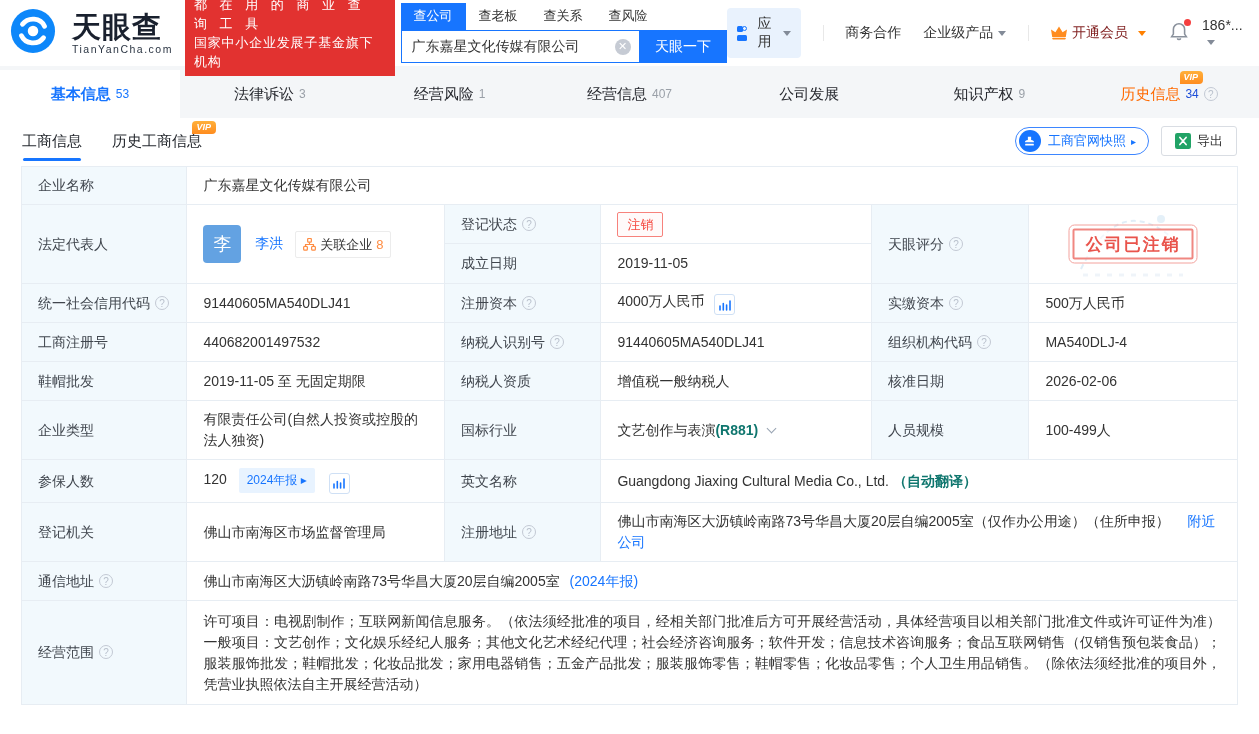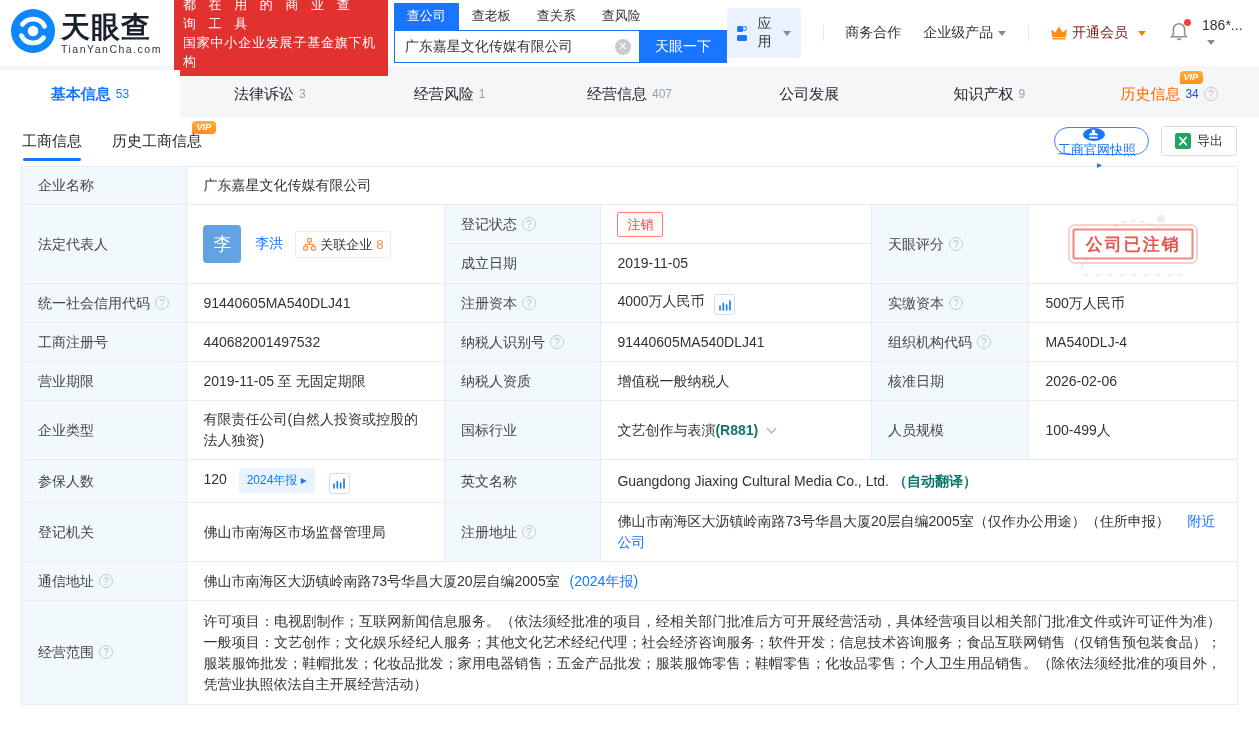--- a/index.html
+++ b/index.html
@@ -1,21 +1,21 @@
 <!DOCTYPE html>
 <html><head>
 <meta charset="utf-8">
 <style>
   * { margin:0; padding:0; box-sizing:border-box; }
   html,body { width:1259px; height:734px; background:#fff; overflow:hidden;
     font-family:"Liberation Sans","DejaVu Sans",sans-serif; }
   
   .header { height:66px; display:flex; align-items:center; padding:0 16px 0 10px; background:#fff; }
   .logo { display:flex; align-items:center; cursor:pointer; }
-  .logo-txt { margin-left:5px; }
+  .logo-txt { margin-left:16px; }
   .brand-cn { font-size:29px; font-weight:bold; color:#19202e; line-height:30px; letter-spacing:1px;}
   .brand-en { font-size:10.5px; color:#2a3442; letter-spacing:1.5px; margin-top:1px;}
   .red-badge { margin-left:12px; background:#e23230; color:#fff; font-size:13px; padding:5px 9px; line-height:19px; }
   .red-badge .l1 { letter-spacing:4.5px; }
   .red-badge .l2 { letter-spacing:0.8px; }
   .search-wrap { margin-left:6px; width:422px; }
   .search-tabs { display:flex; font-size:13px; }
   .search-tab { padding:4px 13px 5px; color:#333; cursor:pointer; }
   .search-tab.active { background:#1775ff; color:#fff; }
   .search-row { display:flex; height:33px; }
@@ -61,21 +61,21 @@
   
   .content { background:#fff; }
   .subtab-row { height:46px; display:flex; align-items:center; padding:0 22px; }
   .subtab { position:relative; height:100%; display:flex; align-items:center; margin-right:30px;
     font-size:15px; color:#1f2329; cursor:pointer; }
   .subtab.active::after { content:""; position:absolute; left:50%; transform:translateX(-50%);
     bottom:3px; width:58px; height:3px; background:#1775ff; border-radius:2px; }
   .subtab .vip-badge { position:absolute; top:3px; right:-14px; }
   .actions { margin-left:auto; display:flex; align-items:center; gap:12px; }
   .snap-btn { display:flex; align-items:center; border:1px solid #3d86ff; border-radius:15px;
-    height:28px; padding:0 12px 0 3px; color:#1775ff; font-size:13px; cursor:pointer; background:#fff;flex-direction:column;}
+    height:28px; padding:0 12px 0 3px; color:#1775ff; font-size:13px; cursor:pointer; background:#fff;}
   .snap-circle { width:22px; height:22px; border-radius:50%; background:#1775ff; display:flex;
     align-items:center; justify-content:center; margin-right:7px; }
   .snap-arrow { margin-left:5px; font-size:10px; }
   .export-btn { display:flex; align-items:center; gap:6px; border:1px solid #d9dde3; border-radius:3px;
     height:30px; padding:0 13px; font-size:13px; color:#333; cursor:pointer; background:#fff; }
   
   .tbl-wrap { padding:2px 21px 0; }
   table.info { width:100%; border-collapse:collapse; table-layout:fixed; }
   .info td { border:1px solid #e7edf3; font-size:14px; color:#333; padding:6px 16px; vertical-align:middle;
     line-height:21px; word-break:break-all; }
@@ -330,21 +330,21 @@
           <span>纳税人识别号</span><span class="q-ic"></span>
         </td>
         <td>91440605MA540DLJ41</td>
         <td class="lbl">
           <span>组织机构代码</span><span class="q-ic"></span>
         </td>
         <td>MA540DLJ-4</td>
       </tr>
 
       <tr class="r39">
-        <td class="lbl">营业期限</td>
+        <td class="lbl">鞋帽批发</td>
         <td>2019-11-05 至 无固定期限</td>
         <td class="lbl">纳税人资质</td>
         <td>增值税一般纳税人</td>
         <td class="lbl">核准日期</td>
         <td>2026-02-06</td>
       </tr>
 
       <tr class="r59">
         <td class="lbl">企业类型</td>
         <td>有限责任公司(自然人投资或控股的法人独资)</td>

